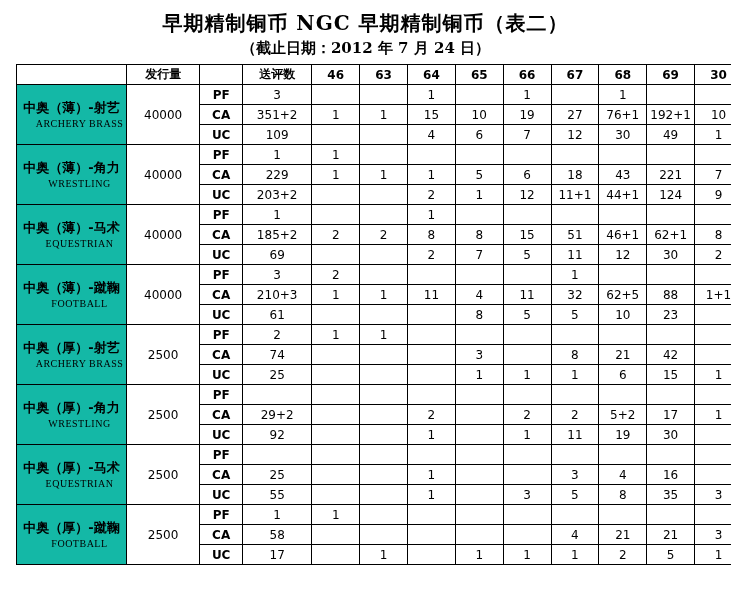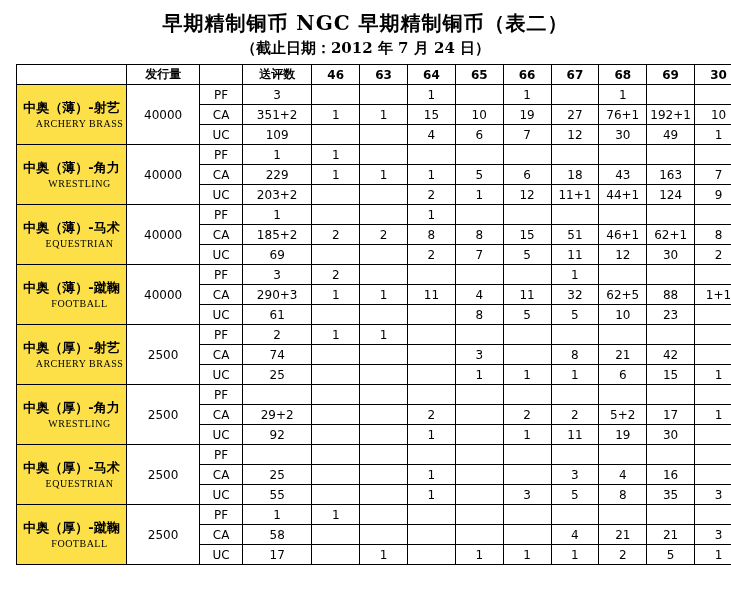--- a/index.html
+++ b/index.html
@@ -50,21 +50,21 @@
     padding: 0;
     height: 19px;
     font-family: "DejaVu Sans", "Liberation Sans", sans-serif;
   }
   thead td {
     font-weight: bold;
     height: 22px;
     font-size: 12.5px;
   }
   td.namecell {
-    background: #fde047;
+    background: #14b8a6;
     text-align: left;
     padding-left: 6px;
     line-height: 1.35;
   }
   td.namecell .cn {
     display: block;
     font-size: 13px;
     font-weight: bold;
     font-family: "DejaVu Sans", "Liberation Sans", sans-serif;
   }
@@ -72,21 +72,21 @@
     display: block;
     font-size: 10px;
     letter-spacing: 0.5px;
     padding-left: 16px;
     font-family: "Liberation Serif", "DejaVu Serif", serif;
   }
   td.mint {
     font-size: 12.5px;
   }
   td.grade {
-    font-weight: normal;
+    font-weight: bold;
     font-size: 12px;
   }
   col.c-name { width: 108px; }
   col.c-mint { width: 72px; }
   col.c-grade { width: 42px; }
   col.c-total { width: 68px; }
   col.c-num { width: 47px; }
 </style>
 </head>
 <body>
@@ -195,21 +195,21 @@
         <tr>
           <td class="grade">CA</td>
           <td>229</td>
           <td>1</td>
           <td>1</td>
           <td>1</td>
           <td>5</td>
           <td>6</td>
           <td>18</td>
           <td>43</td>
-          <td>163</td>
+          <td>221</td>
           <td>7</td>
         </tr>
         <tr>
           <td class="grade">UC</td>
           <td>203+2</td>
           <td></td>
           <td></td>
           <td>2</td>
           <td>1</td>
           <td>12</td>
@@ -275,21 +275,21 @@
           <td></td>
           <td></td>
           <td></td>
           <td>1</td>
           <td></td>
           <td></td>
           <td></td>
         </tr>
         <tr>
           <td class="grade">CA</td>
-          <td>290+3</td>
+          <td>210+3</td>
           <td>1</td>
           <td>1</td>
           <td>11</td>
           <td>4</td>
           <td>11</td>
           <td>32</td>
           <td>62+5</td>
           <td>88</td>
           <td>1+1</td>
         </tr>

